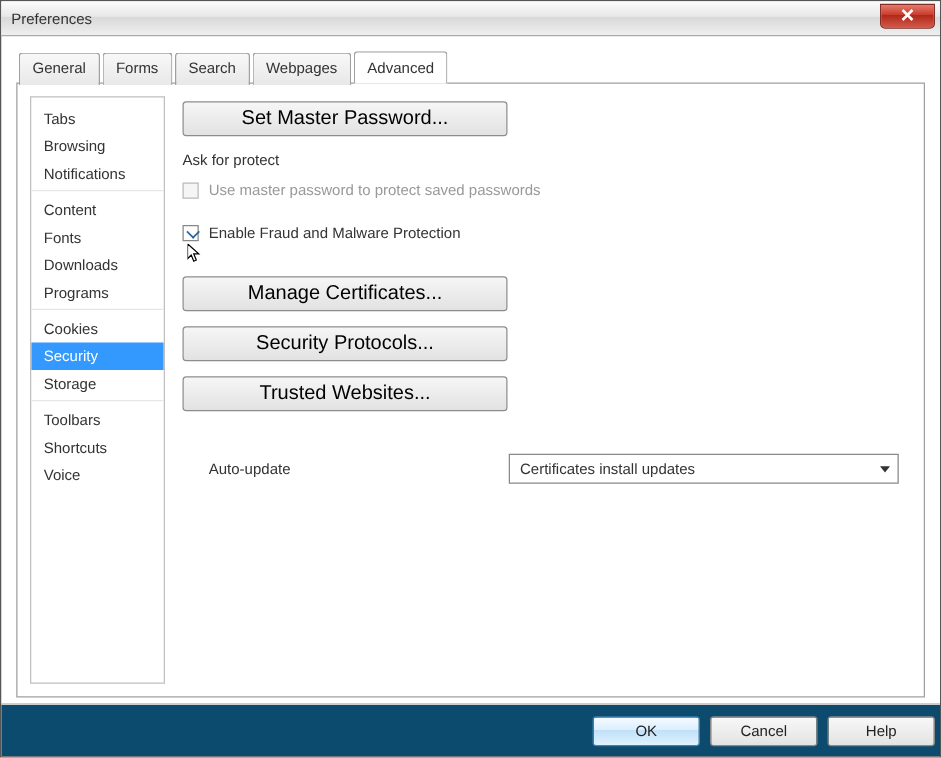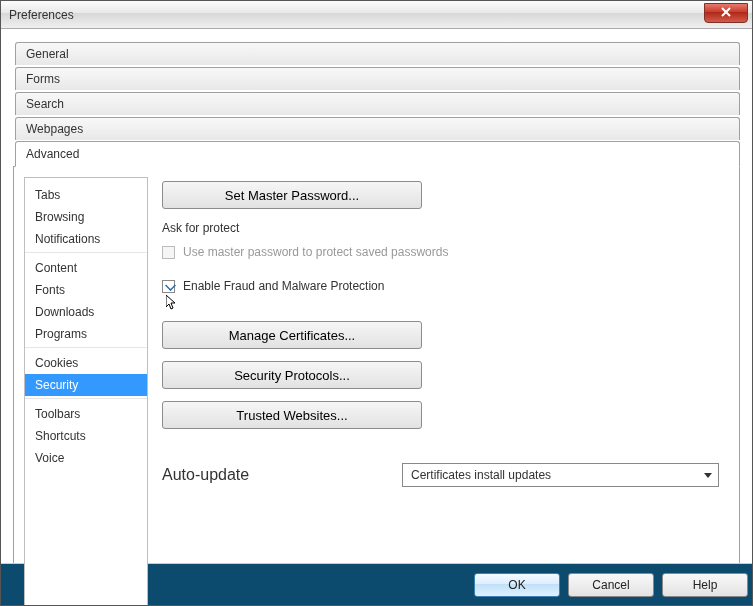--- a/index.html
+++ b/index.html
@@ -69,21 +69,20 @@
   .btn-default {
     border-color: #3c7fb1;
     background: linear-gradient(to bottom, #f5fbff, #dceeff 45%, #c0e0f8 46%, #e0f2ff);
   }
   
   .tabs {
     display: flex;
     gap: 2px;
     padding-left: 2px;
     margin-bottom: -1px;
-    flex-direction: column;
   }
   .tab {
     padding: 4px 10px;
     border: 1px solid #a0a0a0;
     border-bottom: none;
     background: linear-gradient(to bottom, #f8f8f8, #e8e8e8);
     border-radius: 3px 3px 0 0;
     font-size: 12px;
     cursor: pointer;
     position: relative;
@@ -101,21 +100,21 @@
   .tab-panel {
     border: 1px solid #a0a0a0;
     background: #fff;
     height: 492px;
     padding: 10px;
     display: flex;
     gap: 14px;
   }
   
   .sidebar {
-    width: 124px;
+    width: 108px;
     border: 1px solid #bfbfbf;
     background: #fff;
     padding: 4px 0;
     overflow-y: auto;
   }
   .side-group {
     padding: 2px 0;
     border-bottom: 1px solid #e6e6e6;
     margin-bottom: 2px;
   }
@@ -137,21 +136,21 @@
     padding-top: 4px;
     padding-right: 10px;
   }
   .wide-btn {
     display: block;
     width: 260px;
     height: 28px;
     background: linear-gradient(to bottom, #f6f6f6, #e2e2e2);
     border: 1px solid #8c8c8c;
     border-radius: 3px;
-    font-size: 13px;
+    font-size: 16px;
     cursor: pointer;
     margin-bottom: 12px;
   }
   .sec-label {
     font-size: 12px;
     color: #333;
     margin-bottom: 10px;
   }
   .select-box {
     width: 260px;
@@ -205,21 +204,21 @@
     top: 6px;
     left: -2px;
     width: 12px; height: 16px;
   }
   .row {
     display: flex;
     align-items: center;
     gap: 20px;
     margin-top: 34px;
   }
-  .row label { width: 220px; font-size: 16px; color: #333; }
+  .row label { width: 220px; font-size: 12px; color: #333; margin-left: 21px; }
   .combo {
     flex: 1;
     height: 24px;
     border: 1px solid #888;
     background: #fff;
     display: flex;
     align-items: center;
     justify-content: space-between;
     padding: 0 6px 0 8px;
     font-size: 12px;
@@ -260,20 +259,21 @@
       </div>
       <div class="side-group">
         <div class="side-item">Content</div>
         <div class="side-item">Fonts</div>
         <div class="side-item">Downloads</div>
         <div class="side-item">Programs</div>
       </div>
       <div class="side-group">
         <div class="side-item">Cookies</div>
         <div class="side-item selected">Security</div>
+        <div class="side-item">Storage</div>
       </div>
       <div class="side-group">
         <div class="side-item">Toolbars</div>
         <div class="side-item">Shortcuts</div>
         <div class="side-item">Voice</div>
       </div>
     </div>
 
     <div class="content">
 

